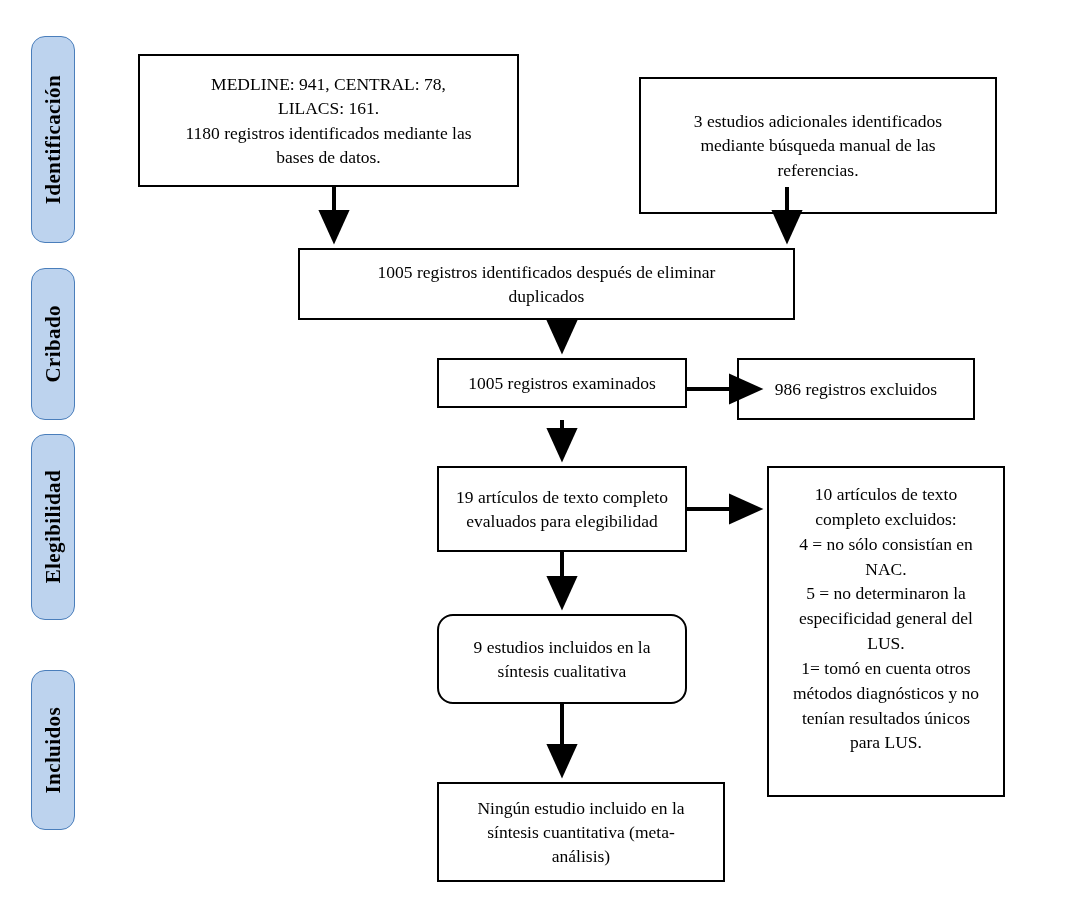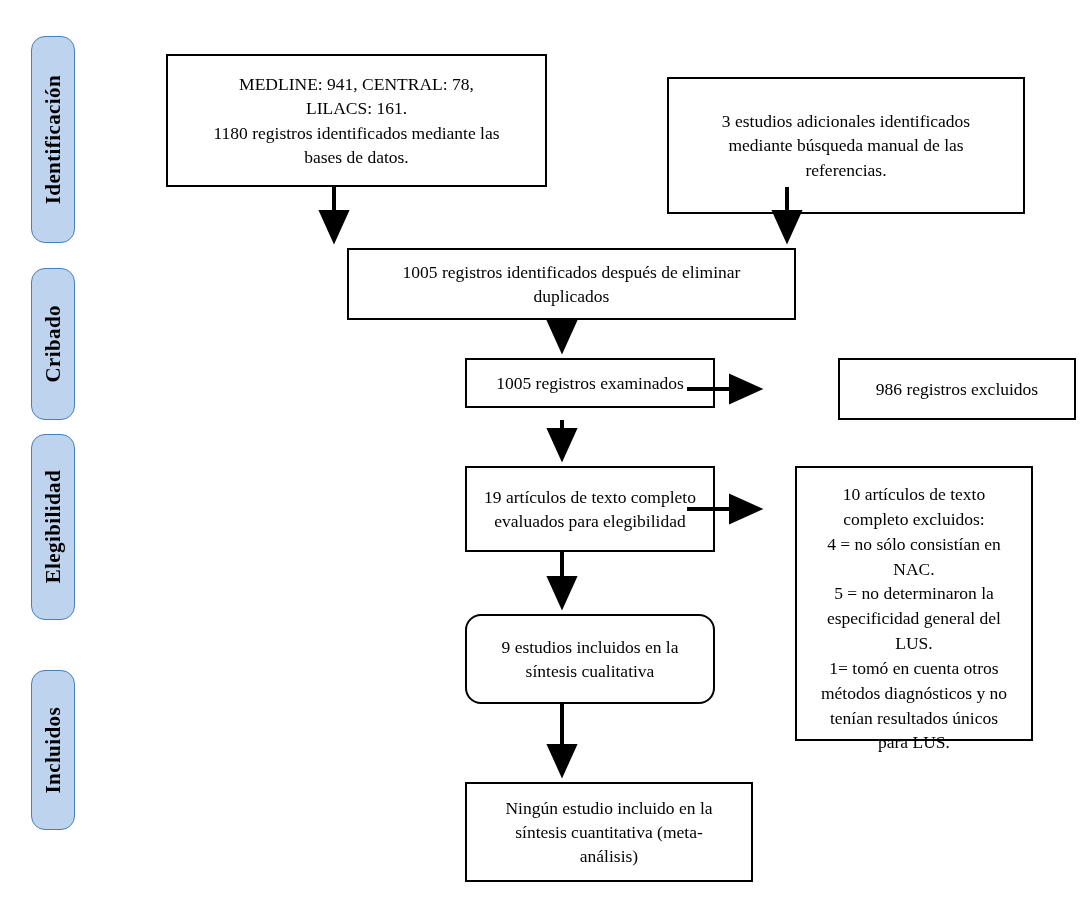--- a/index.html
+++ b/index.html
@@ -42,21 +42,20 @@
   .box {
     position: absolute;
     box-sizing: border-box;
     background: #ffffff;
     border: 2.5px solid #000000;
     display: flex;
     align-items: center;
     justify-content: center;
     text-align: center;
     padding: 11px 8px;
-    margin-left: 28px;
   }
   .box-text {
     font-family: "Liberation Serif", "DejaVu Serif", serif;
     font-size: 17.5px;
     line-height: 1.38;
     color: #000000;
     white-space: pre-line;
   }
   .box-text.tight {
     line-height: 1.42;
@@ -99,39 +98,39 @@
 1180 registros identificados mediante las
 bases de datos.</span>
   </div>
 
   <div class="box" style="left:639px; top:77px; width:358px; height:137px;">
     <span class="box-text">3 estudios adicionales identificados
 mediante búsqueda manual de las
 referencias.</span>
   </div>
 
-  <div class="box" style="left:319px; top:248px; width:449px; height:72px;">
+  <div class="box" style="left:298px; top:248px; width:497px; height:72px;">
     <span class="box-text">1005 registros identificados después de eliminar
 duplicados</span>
   </div>
 
   <div class="box" style="left:437px; top:358px; width:250px; height:50px;">
     <span class="box-text">1005 registros examinados</span>
   </div>
 
-  <div class="box" style="left:810px; top:358px; width:238px; height:62px;">
+  <div class="box" style="left:737px; top:358px; width:238px; height:62px;">
     <span class="box-text">986 registros excluidos</span>
   </div>
 
   <div class="box" style="left:437px; top:466px; width:250px; height:86px;">
     <span class="box-text">19 artículos de texto completo
 evaluados para elegibilidad</span>
   </div>
 
-  <div class="box" style="left:767px; top:466px; width:238px; height:275px; align-items:flex-start; padding-top:14px;">
+  <div class="box" style="left:767px; top:466px; width:238px; height:331px; align-items:flex-start; padding-top:14px;">
     <span class="box-text tight">10 artículos de texto
 completo excluidos:
 4 = no sólo consistían en
 NAC.
 5 = no determinaron la
 especificidad general del
 LUS.
 1= tomó en cuenta otros
 métodos diagnósticos y no
 tenían resultados únicos

